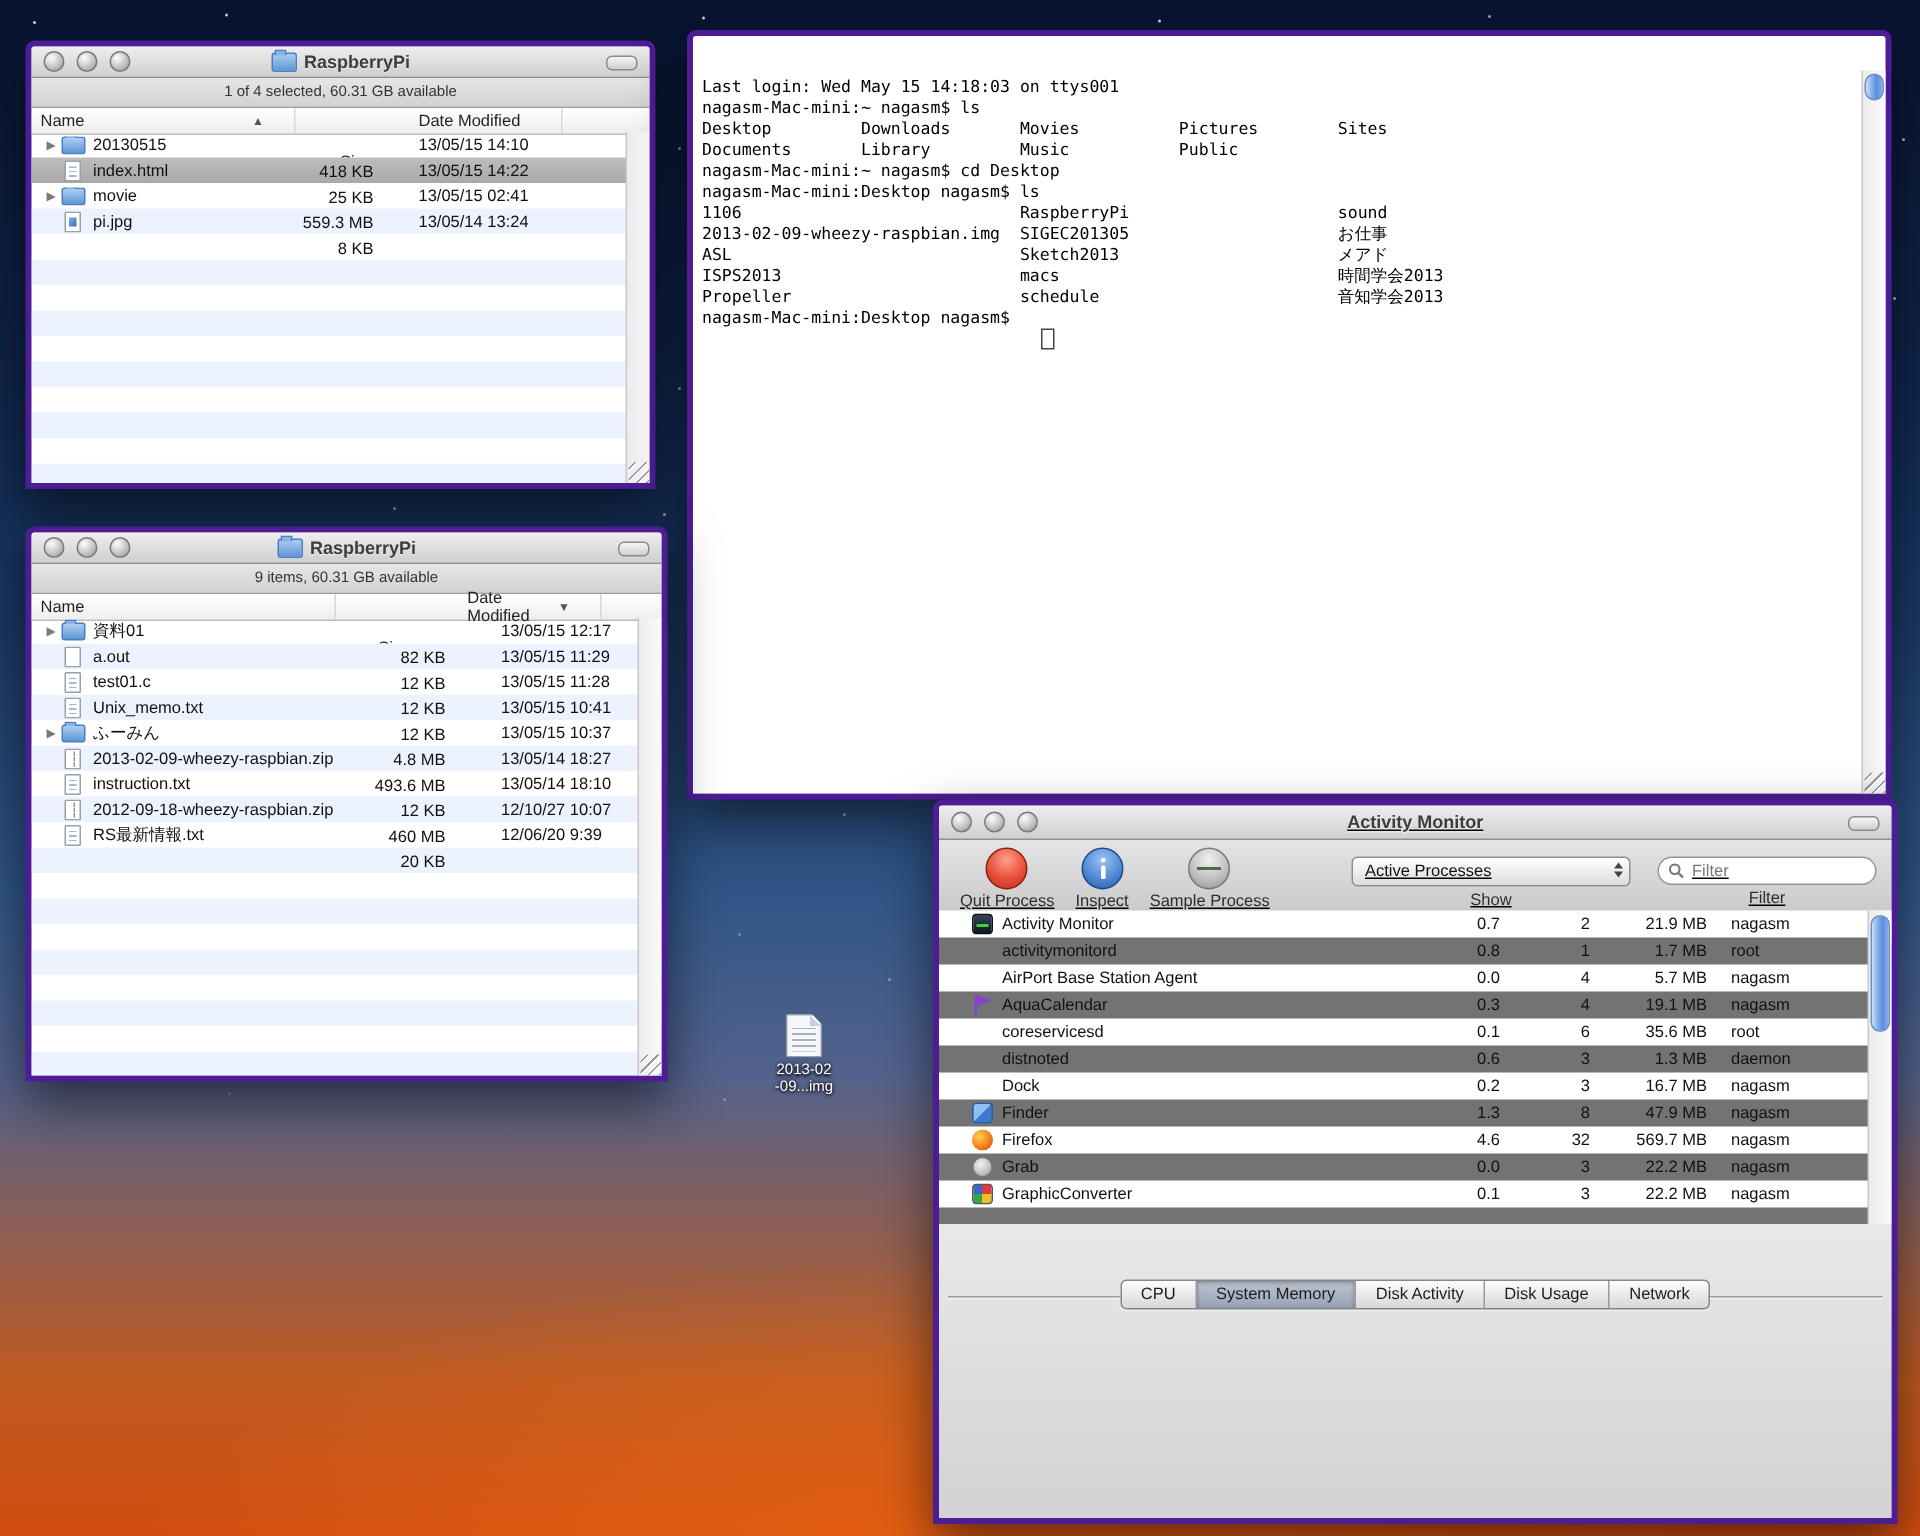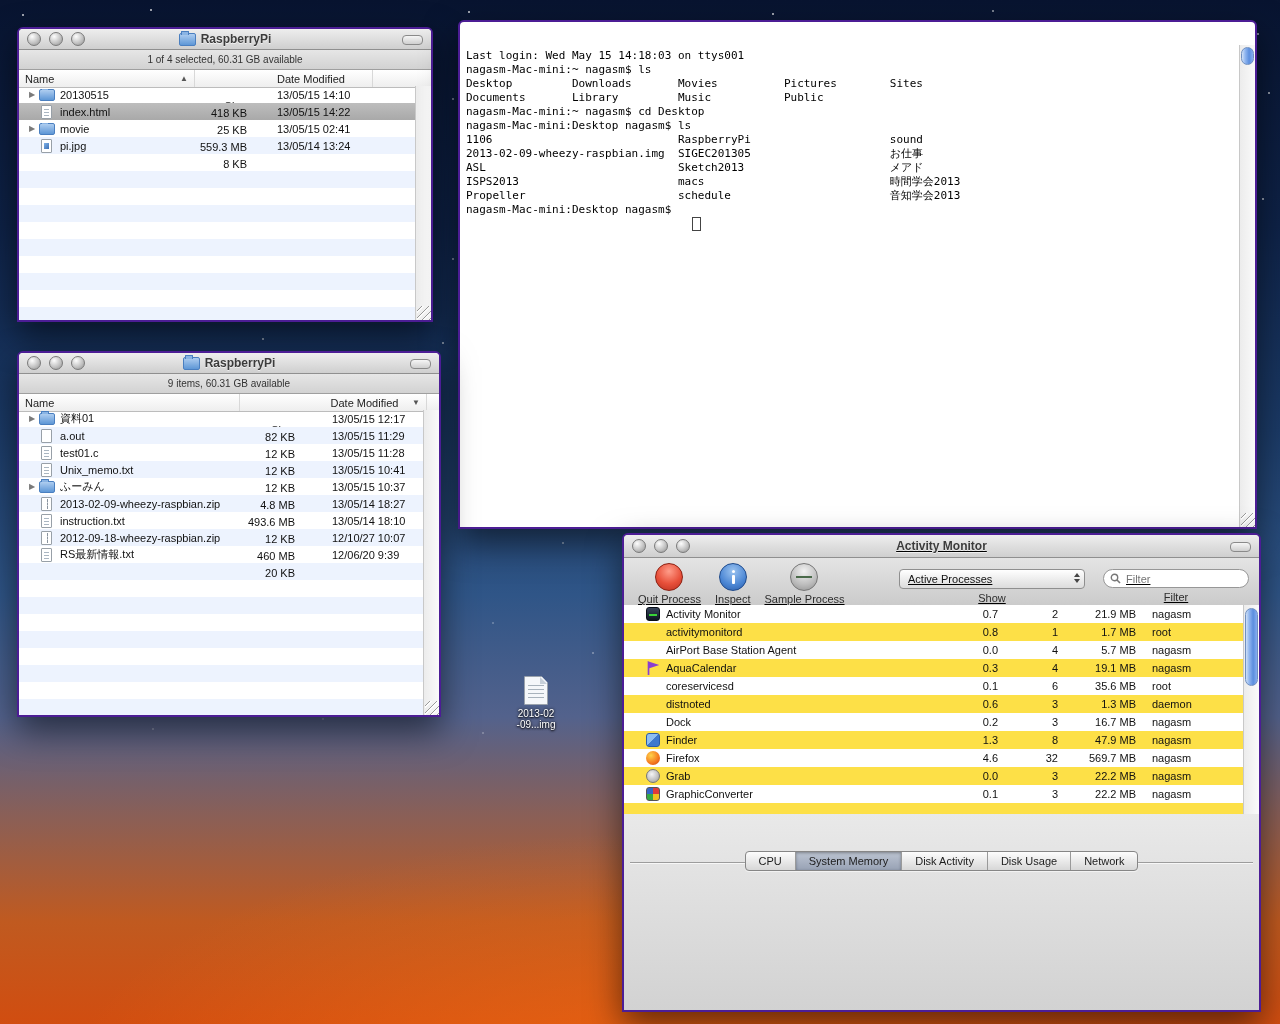--- a/index.html
+++ b/index.html
@@ -11,42 +11,42 @@
   .stars{position:absolute;width:2px;height:2px;border-radius:50%;background:transparent;top:0;left:0;
     box-shadow:22px 14px rgba(255,255,255,.8),85px 52px rgba(255,255,255,.6),150px 9px rgba(255,255,255,.8),228px 66px rgba(255,255,255,.5),305px 28px rgba(255,255,255,.7),388px 57px rgba(255,255,255,.5),468px 11px rgba(255,255,255,.8),540px 38px rgba(255,255,255,.6),612px 22px rgba(255,255,255,.7),703px 58px rgba(255,255,255,.5),772px 13px rgba(255,255,255,.8),843px 47px rgba(255,255,255,.6),918px 28px rgba(255,255,255,.7),992px 10px rgba(255,255,255,.6),1062px 52px rgba(255,255,255,.8),1132px 20px rgba(255,255,255,.6),1203px 63px rgba(255,255,255,.7),1257px 33px rgba(255,255,255,.6),
     58px 118px rgba(255,255,255,.7),142px 92px rgba(255,255,255,.5),218px 138px rgba(255,255,255,.7),302px 108px rgba(255,255,255,.5),382px 148px rgba(255,255,255,.7),452px 98px rgba(255,255,255,.5),532px 133px rgba(255,255,255,.7),618px 93px rgba(255,255,255,.5),688px 152px rgba(255,255,255,.7),758px 118px rgba(255,255,255,.5),838px 98px rgba(255,255,255,.7),912px 143px rgba(255,255,255,.5),988px 108px rgba(255,255,255,.7),1058px 88px rgba(255,255,255,.5),1122px 148px rgba(255,255,255,.7),1198px 122px rgba(255,255,255,.5),1268px 92px rgba(255,255,255,.7),
     44px 208px rgba(255,255,255,.6),122px 248px rgba(255,255,255,.5),208px 188px rgba(255,255,255,.7),292px 232px rgba(255,255,255,.5),372px 202px rgba(255,255,255,.6),452px 258px rgba(255,255,255,.5),528px 218px rgba(255,255,255,.7),608px 192px rgba(255,255,255,.5),682px 242px rgba(255,255,255,.6),752px 208px rgba(255,255,255,.5),832px 258px rgba(255,255,255,.6),902px 222px rgba(255,255,255,.5),972px 192px rgba(255,255,255,.7),1048px 252px rgba(255,255,255,.5),1118px 212px rgba(255,255,255,.6),1192px 242px rgba(255,255,255,.5),1262px 198px rgba(255,255,255,.7),
     82px 318px rgba(255,255,255,.6),172px 298px rgba(255,255,255,.4),262px 338px rgba(255,255,255,.6),352px 308px rgba(255,255,255,.4),442px 342px rgba(255,255,255,.6),522px 298px rgba(255,255,255,.4),602px 328px rgba(255,255,255,.6),688px 302px rgba(255,255,255,.4),768px 342px rgba(255,255,255,.6),848px 312px rgba(255,255,255,.4),928px 298px rgba(255,255,255,.6),1002px 338px rgba(255,255,255,.4),1078px 308px rgba(255,255,255,.6),1152px 332px rgba(255,255,255,.4),1232px 302px rgba(255,255,255,.6),
     102px 428px rgba(255,255,255,.5),202px 398px rgba(255,255,255,.4),302px 448px rgba(255,255,255,.5),402px 408px rgba(255,255,255,.4),502px 438px rgba(255,255,255,.5),582px 402px rgba(255,255,255,.4),662px 442px rgba(255,255,255,.5),742px 412px rgba(255,255,255,.4),822px 448px rgba(255,255,255,.5),898px 408px rgba(255,255,255,.4),972px 438px rgba(255,255,255,.5),1052px 402px rgba(255,255,255,.4),1138px 442px rgba(255,255,255,.5),1218px 408px rgba(255,255,255,.4),
     132px 538px rgba(255,255,255,.5),242px 518px rgba(255,255,255,.35),342px 552px rgba(255,255,255,.5),438px 522px rgba(255,255,255,.35),562px 542px rgba(255,255,255,.5),642px 512px rgba(255,255,255,.35),722px 548px rgba(255,255,255,.5),812px 518px rgba(255,255,255,.35),892px 552px rgba(255,255,255,.5),962px 522px rgba(255,255,255,.35),1042px 548px rgba(255,255,255,.5),1118px 518px rgba(255,255,255,.35),1238px 542px rgba(255,255,255,.5),
     172px 638px rgba(255,255,255,.4),282px 618px rgba(255,255,255,.3),392px 648px rgba(255,255,255,.4),492px 622px rgba(255,255,255,.3),592px 652px rgba(255,255,255,.4),702px 626px rgba(255,255,255,.3),792px 648px rgba(255,255,255,.4),882px 620px rgba(255,255,255,.3),982px 652px rgba(255,255,255,.4),1082px 622px rgba(255,255,255,.3),1182px 648px rgba(255,255,255,.4),
     152px 728px rgba(255,255,255,.3),322px 718px rgba(255,255,255,.25),482px 732px rgba(255,255,255,.3),622px 712px rgba(255,255,255,.25),762px 732px rgba(255,255,255,.3),902px 718px rgba(255,255,255,.25),1062px 732px rgba(255,255,255,.3),1202px 718px rgba(255,255,255,.25);}
   
-  .window{position:absolute;border:2px solid #4c1d95;border-radius:6px 6px 0 0;
+  .window{position:absolute;border:4px solid #4c1d95;border-radius:6px 6px 0 0;
           box-shadow:0 14px 34px rgba(0,0,0,.55);background:#fff;overflow:hidden;}
   .titlebar{height:20px;background:linear-gradient(#eeeeee,#cfcfcf);border-bottom:1px solid #8f8f8f;
             position:relative;display:flex;align-items:center;}
   .titlebar.tall{height:22px;}
   .traffic{position:absolute;left:8px;top:0;bottom:0;display:flex;align-items:center;gap:8px;}
   .tl{width:12px;height:12px;border-radius:50%;border:1px solid #7a7a7a;
       background:radial-gradient(circle at 35% 30%, #fdfdfd, #c4c4c4 55%, #909090);}
   .wtitle{flex:1;text-align:center;font-size:12px;font-weight:bold;color:#3c3c3c;
           text-shadow:0 1px 0 rgba(255,255,255,.6);display:flex;justify-content:center;align-items:center;gap:5px;}
   .pill{position:absolute;right:8px;top:50%;margin-top:-4px;width:19px;height:8px;border-radius:4px;
         border:1px solid #8a8a8a;background:linear-gradient(#f6f6f6,#cfcfcf);}
   .titlefolder{width:15px;height:11px;border-radius:2px;border:1px solid #4a7fc0;
         background:linear-gradient(#aecdf0,#5e97d6);position:relative;}
   .titlefolder::before{content:'';position:absolute;top:-3px;left:1px;width:6px;height:3px;
         background:#8ab4e4;border:1px solid #4a7fc0;border-bottom:none;border-radius:1px 1px 0 0;}
   .statusbar{height:19px;background:linear-gradient(#e6e6e6,#d2d2d2);border-bottom:1px solid #9f9f9f;
              font-size:10px;color:#333;text-align:center;line-height:19px;}
   
   .colhead{height:17px;display:flex;background:linear-gradient(#ffffff,#eeeeee);
            border-bottom:1px solid #bcbcbc;font-size:11px;color:#222;}
-  .hcell{border-right:1px solid #d8d8d8;display:flex;align-items:center;padding:0 6px;box-sizing:border-box;}
+  .hcell{border-right:1px solid #d8d8d8;display:flex;align-items:center;padding:0 20px;box-sizing:border-box;}
   .hcell.fill{flex:1;border-right:none;}
   .sort{font-size:8px;color:#555;margin-left:auto;padding-left:4px;}
   .flist{position:absolute;left:0;right:0;bottom:0;overflow:hidden;}
   .frow{height:17px;display:flex;align-items:center;font-size:11px;color:#111;}
   .frow.alt{background:#edf3fe;}
   .frow.sel{background:linear-gradient(#bdbdbd,#a9a9a9);}
   .cell{box-sizing:border-box;}
   .cname{display:flex;align-items:center;padding-left:6px;overflow:hidden;white-space:nowrap;}
   #finder1 .cname{width:176px;} #finder1 .csize{width:66px;} #finder1 .cdate{width:112px;padding-left:16px;}
   #finder2 .cname{width:222px;} #finder2 .csize{width:68px;} #finder2 .cdate{width:120px;padding-left:23px;}
@@ -108,21 +108,21 @@
   .phead .pcell{border-right:1px solid #d4d4d4;display:flex;align-items:center;padding:0 6px;box-sizing:border-box;}
   .phead .sorted{background:linear-gradient(#dce9f8,#c0d6ef);}
   .pcell{box-sizing:border-box;}
   .pname{width:330px;display:flex;align-items:center;overflow:hidden;white-space:nowrap;}
   .pcpu{width:52px;text-align:right;padding-right:8px;}
   .pthr{width:60px;text-align:right;padding-right:8px;}
   .pmem{width:78px;text-align:right;padding-right:8px;}
   .puser{flex:1;padding-left:8px;}
   .ptable{position:absolute;top:70px;left:0;right:0;height:209px;overflow:hidden;}
   .prow{height:18px;display:flex;align-items:center;font-size:11px;color:#111;}
-  .prow.alt{background:#fde047;}
+  .prow.alt{background:#737373;}
   .prow .pname{padding-left:22px;}
   .pico{width:14px;height:14px;flex:none;margin-right:6px;border-radius:3px;position:relative;}
   .pico.none{background:transparent;}
   .pico.activity-monitor{background:linear-gradient(#37445a,#0e1622);border:1px solid #0a0f18;box-sizing:border-box;}
   .pico.activity-monitor::before{content:'';position:absolute;left:2px;right:2px;top:6px;height:2px;background:#39d339;}
   .pico.flag{border-radius:0;background:#8a3fd0;clip-path:polygon(12% 0,12% 100%,24% 100%,24% 52%,95% 28%,24% 6%);}
   .pico.finder{background:linear-gradient(135deg,#8ebef2 0 50%,#3f79cd 50% 100%);border:1px solid #2a5ca8;box-sizing:border-box;}
   .pico.firefox{border-radius:50%;background:radial-gradient(circle at 35% 32%,#ffd24a,#f4771e 60%,#c2420c);}
   .pico.grab{border-radius:50%;background:radial-gradient(circle at 40% 35%,#f5f5f5,#b5b5b5 70%,#8a8a8a);border:1px solid #777;box-sizing:border-box;}
   .pico.graphicconverter{background:conic-gradient(#e03a3a 0 90deg,#f0c020 90deg 180deg,#35a845 180deg 270deg,#3566c8 270deg 360deg);border:1px solid #555;box-sizing:border-box;}

